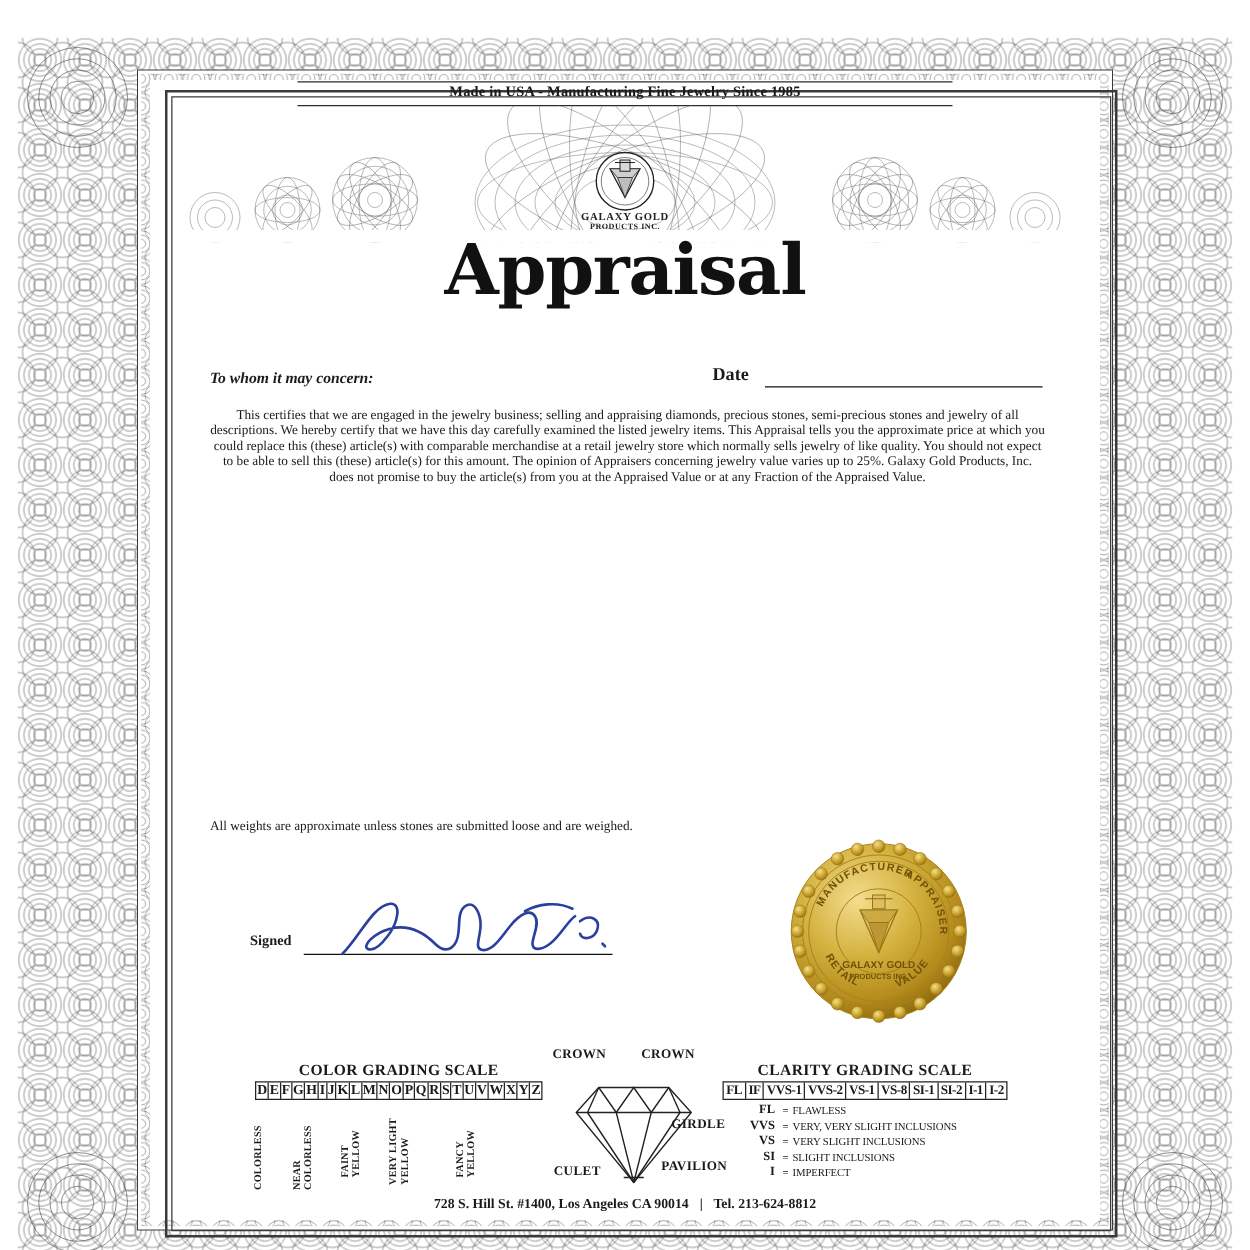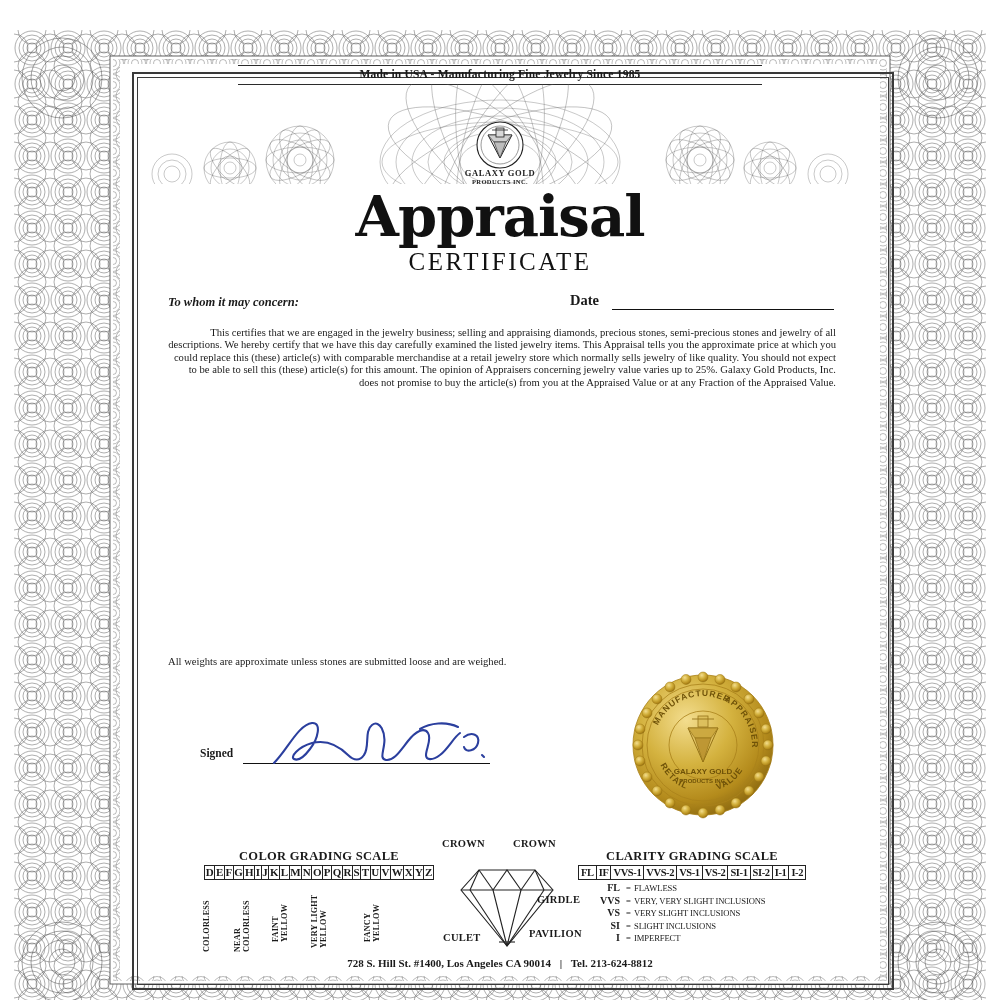--- a/index.html
+++ b/index.html
@@ -156,21 +156,21 @@
     border-top: 1px solid #111;
   }
 
   
   .para {
     position: absolute;
     left: 168px; top: 307px;
     width: 668px;
     font-size: 10.6px;
     line-height: 12.4px;
-    text-align: right;
+    text-align: center;
     color: #1a1a1a;
   }
 
   
   .tbl {
     position: absolute;
     left: 167px; top: 378px;
     width: 670px; height: 255px;
     border: 1.5px solid #222;
     box-sizing: border-box;
@@ -521,21 +521,20 @@
         <path d="M40 22 L52 22 L46 38 Z" fill="#bdbdbd" stroke="#333" stroke-width="0.7"></path>
         <rect x="42" y="8" width="8" height="9" fill="#d8d8d8" stroke="#222" stroke-width="0.8"></rect>
         <path d="M38 10 L54 10" stroke="#222" stroke-width="0.8"></path>
       </svg>
       <div class="lbl-top">GALAXY GOLD</div>
       <div class="lbl-bot">PRODUCTS INC.</div>
     </div>
   </div>
 
   <div class="title-appraisal">Appraisal</div>
-  <div class="title-certificate">CERTIFICATE</div>
 
   <div class="towhom">To whom it may concern:</div>
   <div class="date-label">Date</div>
   <div class="date-line"></div>
 
   <div class="para">This certifies that we are engaged in the jewelry business; selling and appraising diamonds, precious stones, semi-precious stones and jewelry of all descriptions. We hereby certify that we have this day carefully examined the listed jewelry items. This Appraisal tells you the approximate price at which you could replace this (these) article(s) with comparable merchandise at a retail jewelry store which normally sells jewelry of like quality. You should not expect to be able to sell this (these) article(s) for this amount. The opinion of Appraisers concerning jewelry value varies up to 25%. Galaxy Gold Products, Inc. does not promise to buy the article(s) from you at the Appraised Value or at any Fraction of the Appraised Value.</div>
 
 
   <div class="weights-note">All weights are approximate unless stones are submitted loose and are weighed.</div>
 
@@ -679,21 +678,21 @@
     <div class="dlabel" style="left:6px;  top:90px;">CULET</div>
   </div>
 
   <div class="clarity-title">CLARITY GRADING SCALE</div>
   <div class="clarity-letters" id="clarity-letters">
       <div class="cell">FL</div>
       <div class="cell">IF</div>
       <div class="cell">VVS-1</div>
       <div class="cell">VVS-2</div>
       <div class="cell">VS-1</div>
-      <div class="cell">VS-2</div>
+      <div class="cell">VS-8</div>
       <div class="cell">SI-1</div>
       <div class="cell">SI-2</div>
       <div class="cell">I-1</div>
       <div class="cell">I-2</div>
     </div>
   <div class="clarity-legend" id="clarity-legend">
       <div class="row">
         <div class="k">FL</div>
         <div class="eq">=</div>
         <div class="v">FLAWLESS</div>

